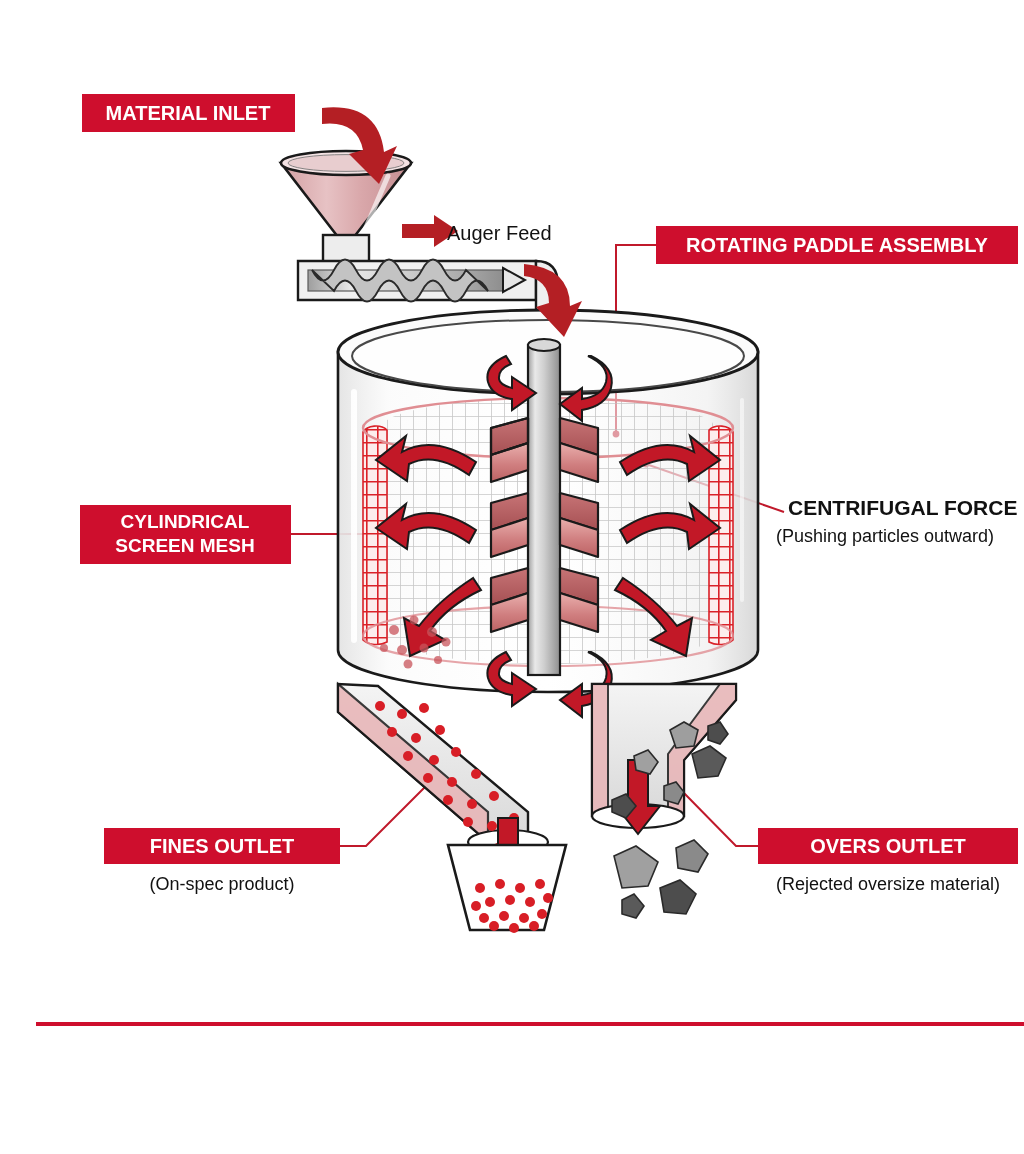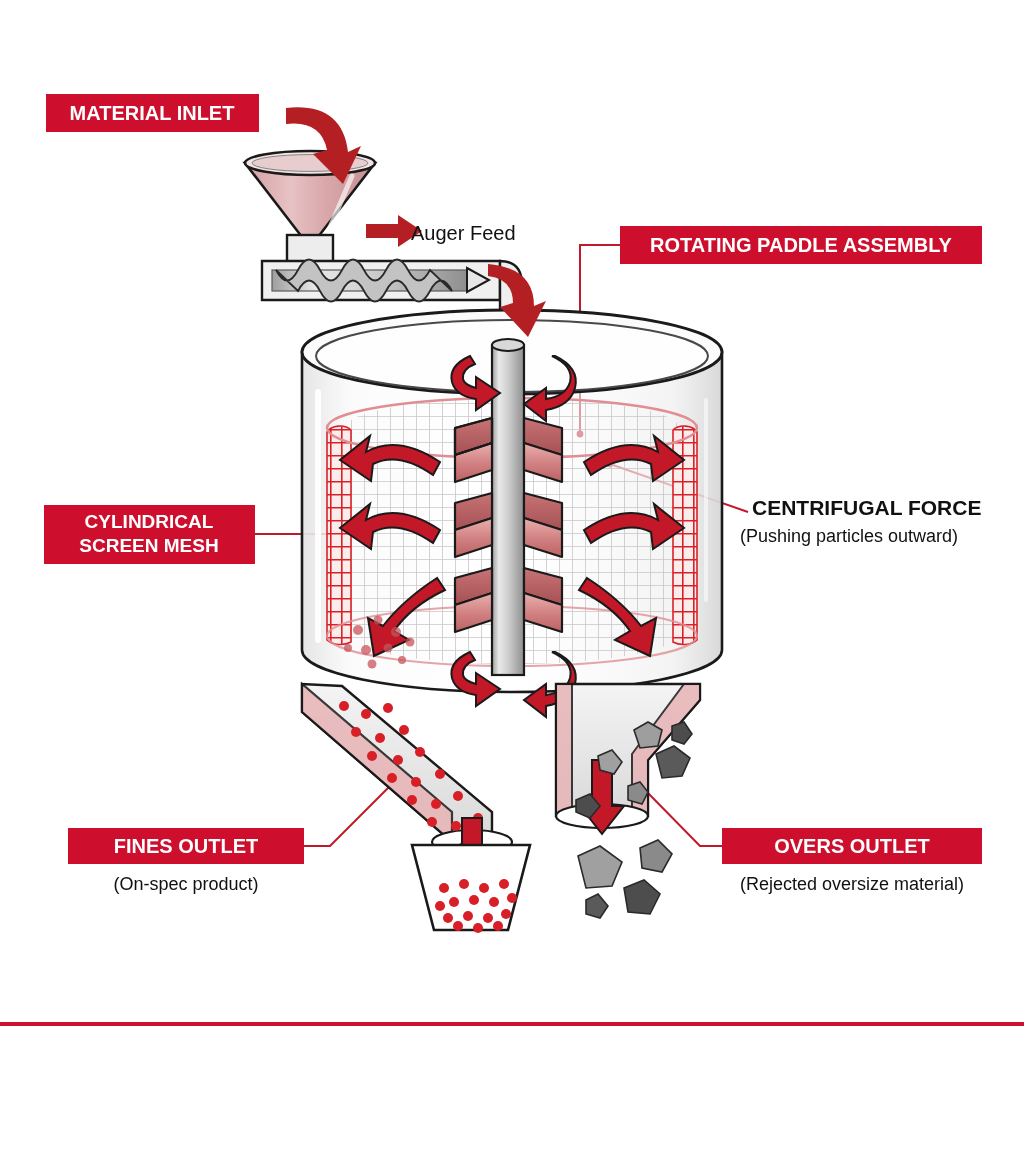--- a/index.html
+++ b/index.html
@@ -13,20 +13,21 @@
     height: 1154px;
     position: relative;
     overflow: hidden;
     font-family: "Liberation Sans", sans-serif;
   }
   #diagram-root {
     position: absolute;
     inset: 0;
     width: 988px;
     height: 1154px;
+    margin-left: 36px;
   }
   svg.stage {
     position: absolute;
     left: 0;
     top: 0;
     width: 1024px;
     height: 1154px;
     display: block;
   }
   .badge-text {

